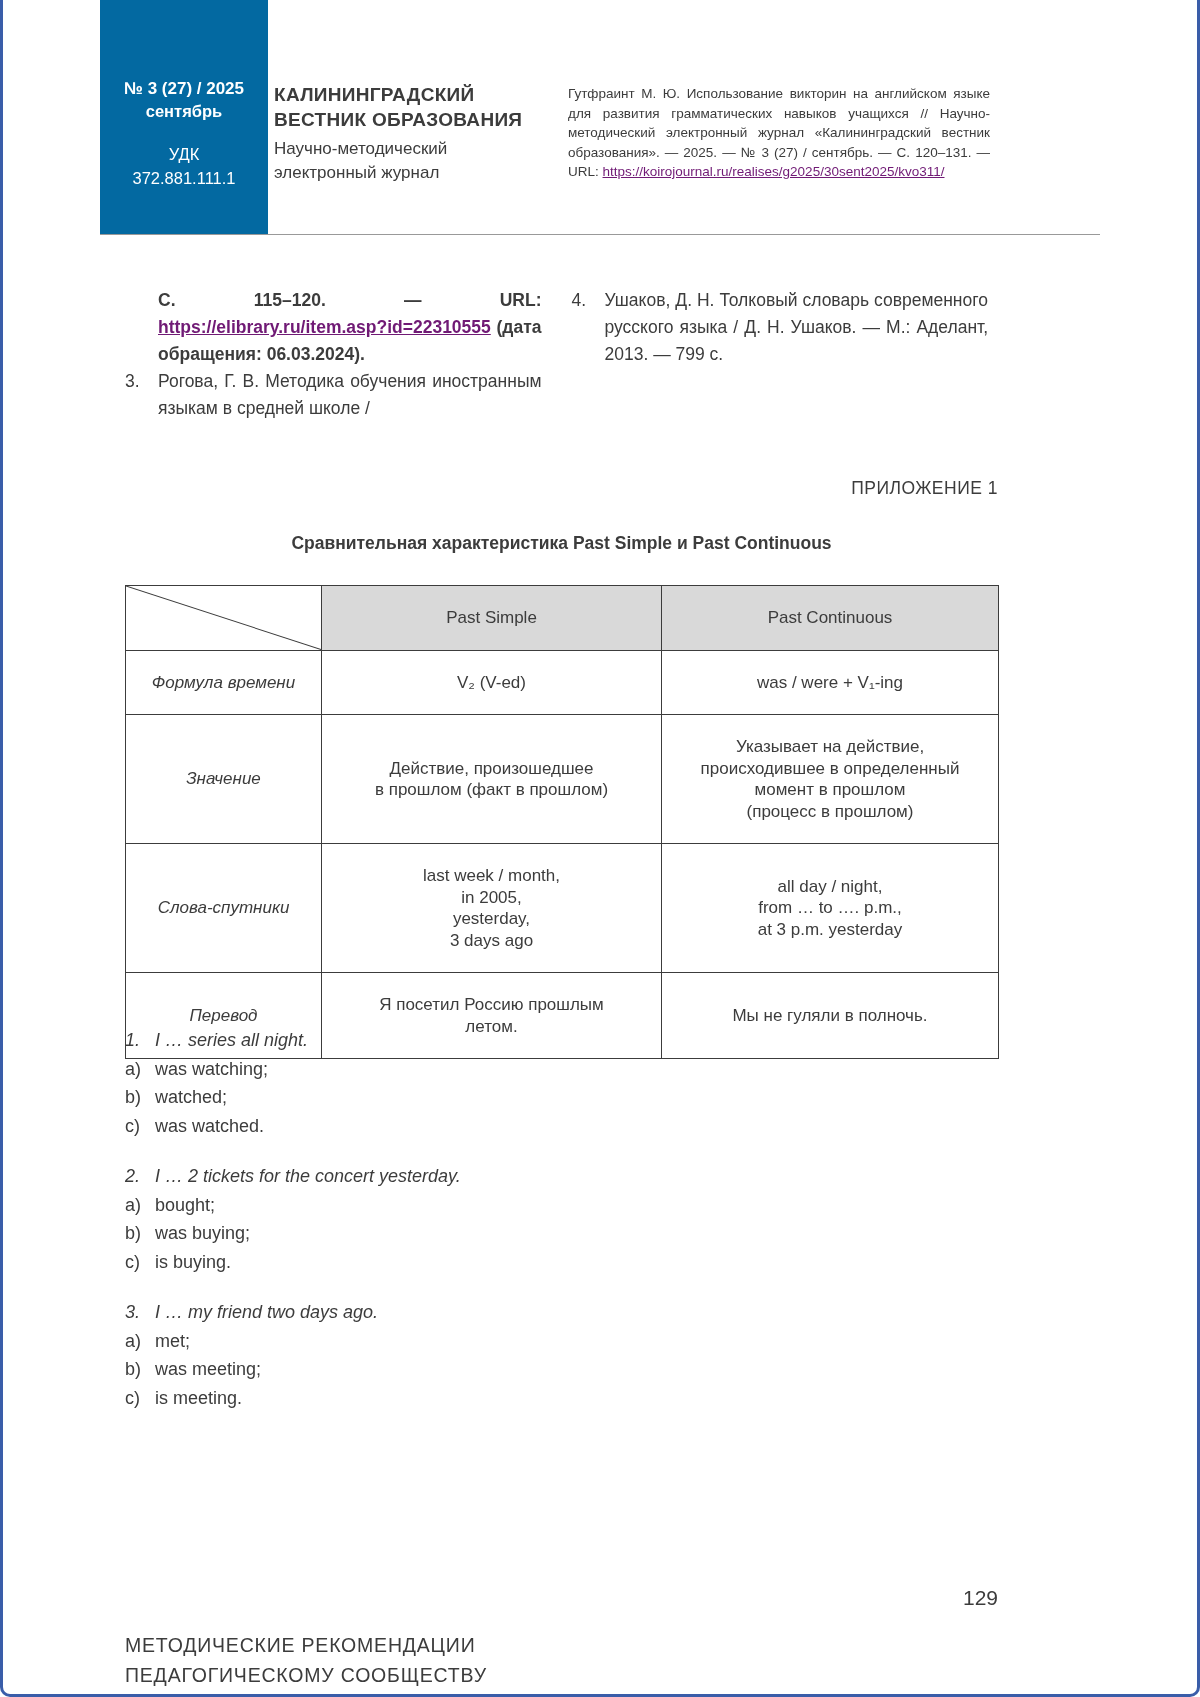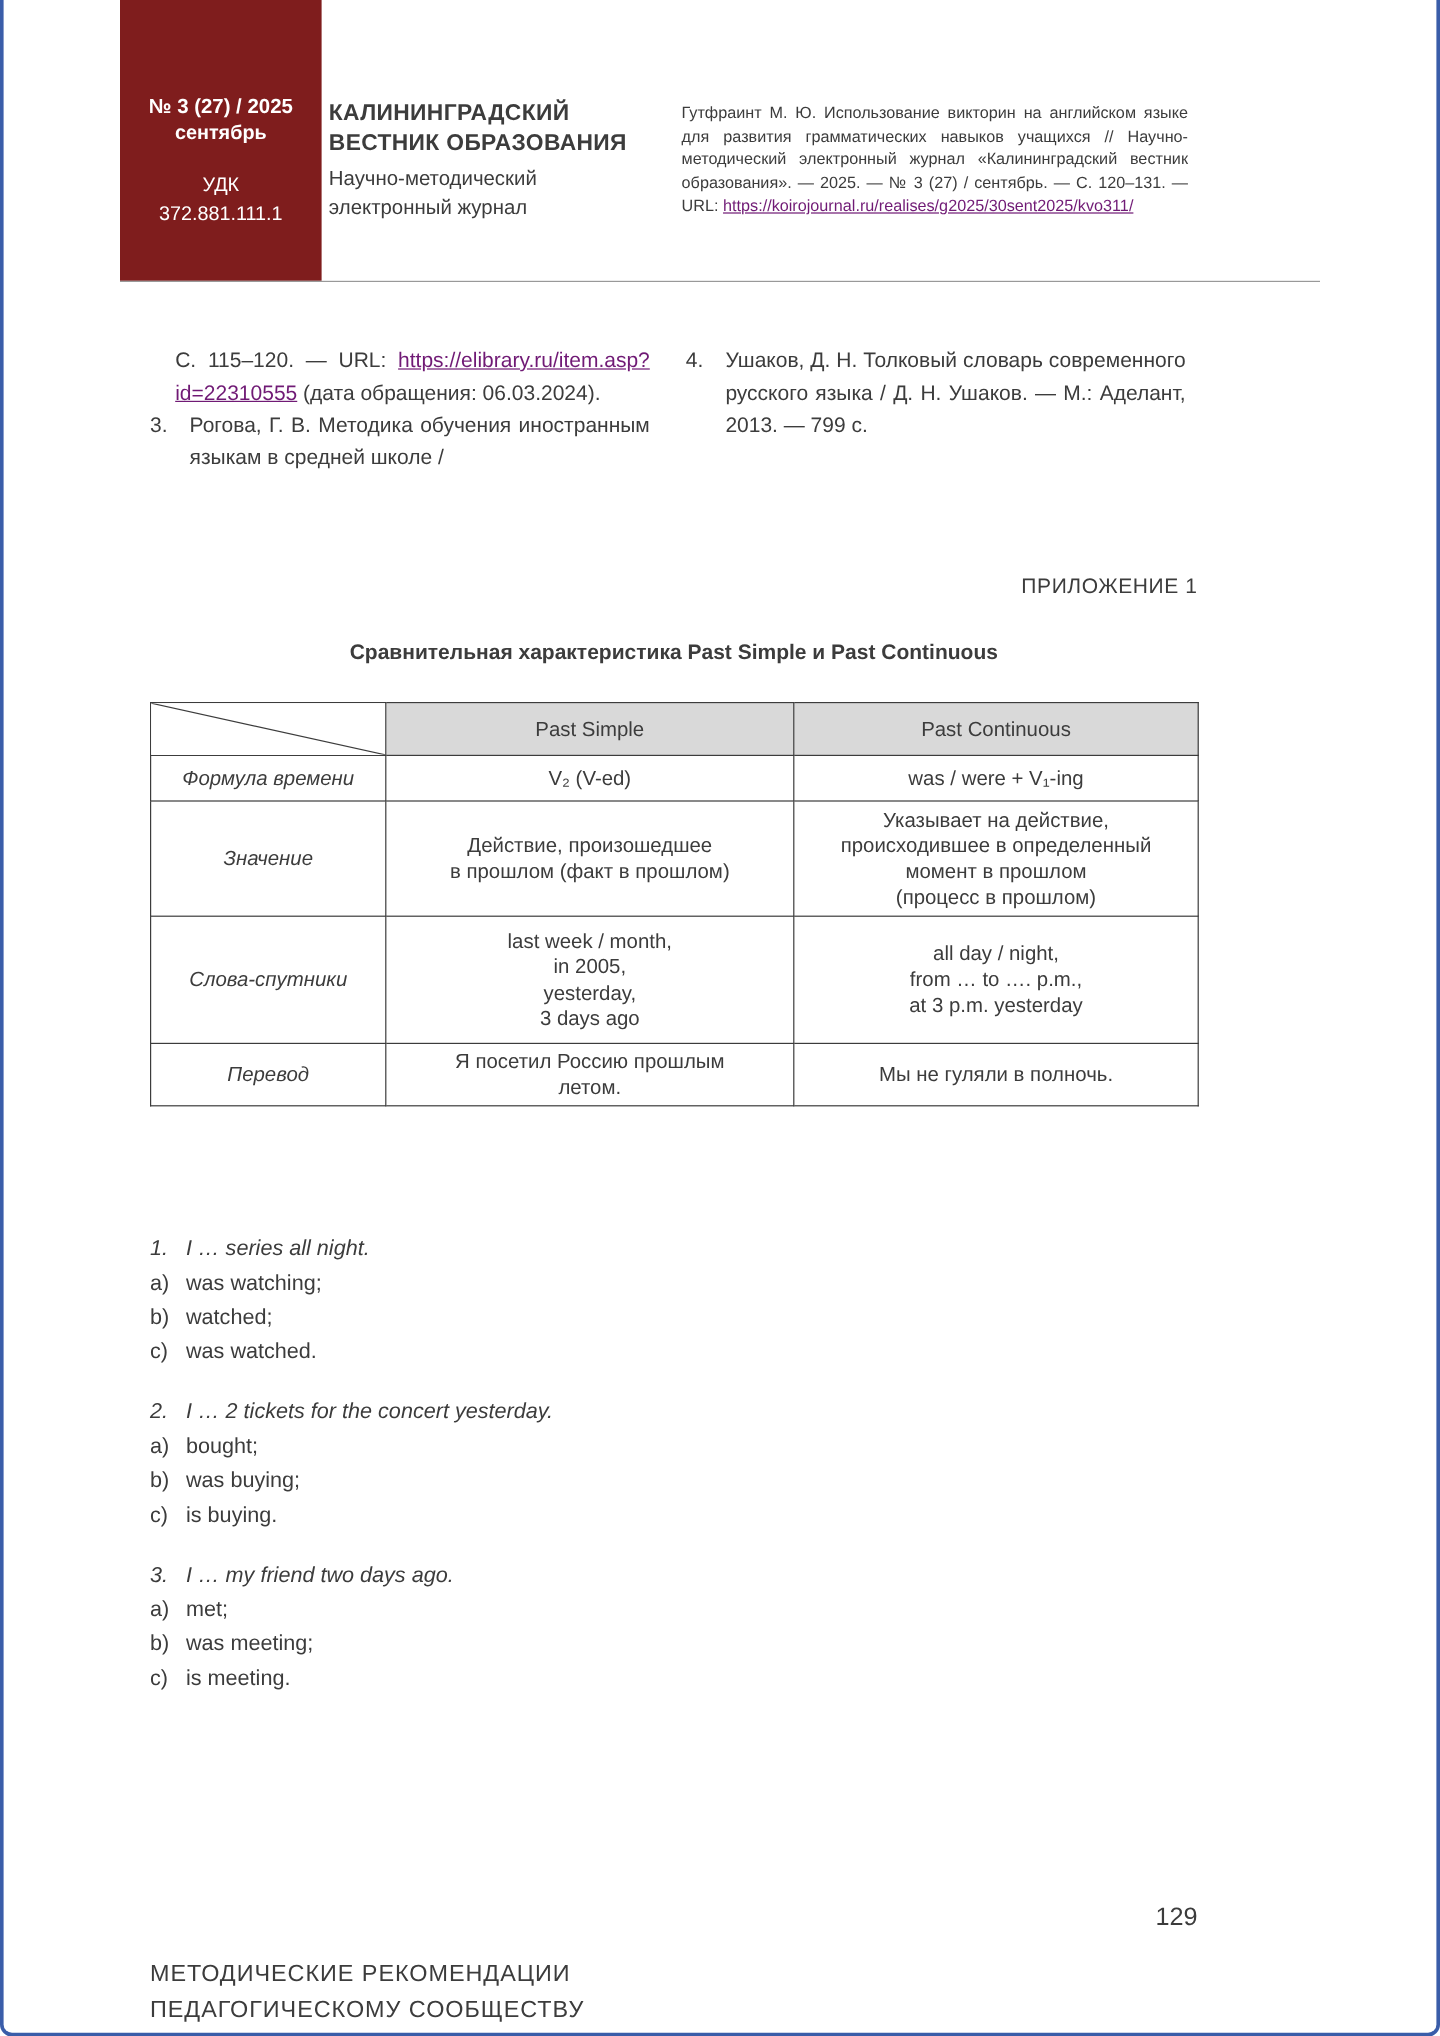--- a/index.html
+++ b/index.html
@@ -15,21 +15,21 @@
     border-radius: 0 0 10px 10px;
     overflow: hidden;
     font-family: "Liberation Sans", "DejaVu Sans", sans-serif;
     color: #3c3c3c;
   }
 
   
   .issue-box {
     position: absolute; left: 97px; top: 0;
     width: 168px; height: 234px;
-    background: #7f1d1d; color: #ffffff;
+    background: #0369a1; color: #ffffff;
     text-align: center; box-sizing: border-box;
     padding-top: 78px;
   }
   .issue-number { font-size: 17px; font-weight: 700; line-height: 22px; }
   .issue-month  { font-size: 16.5px; font-weight: 700; line-height: 22px; }
   .udk-label    { font-size: 16.5px; line-height: 24px; margin-top: 20px; }
   .udk-value    { font-size: 16.5px; line-height: 24px; }
 
   .header-divider {
     position: absolute; left: 97px; right: 97px; top: 234px;
@@ -48,21 +48,21 @@
   }
   .link { color: #701a75; text-decoration: underline; overflow-wrap: anywhere; cursor: pointer; }
 
   
   .bibliography {
     position: absolute; left: 122px; top: 287px; width: 863px;
     display: flex; gap: 30px;
     font-size: 17.5px; line-height: 27px;
   }
   .bib-col { flex: 1; min-width: 0; }
-  .bib-cont { margin: 0 0 0 21px; text-align: justify; }
+  .bib-cont { margin: 0 0 0 33px; text-align: justify; font-weight: bold; }
   .bib-item { display: flex; margin: 0; text-align: justify; }
   .bib-num { width: 33px; flex: 0 0 33px; }
   .bib-item-text { flex: 1; text-align: justify; }
 
   
   .appendix-label {
     position: absolute; left: 122px; top: 478px; width: 873px;
     text-align: right; font-size: 17.5px; letter-spacing: 0.5px;
   }
   .table-title {
@@ -70,21 +70,21 @@
     text-align: center; font-size: 17.5px; font-weight: 700;
   }
   .cmp-table {
     position: absolute; left: 122px; top: 585px;
     width: 873px; border-collapse: collapse; table-layout: fixed;
   }
   .cmp-table td, .cmp-table th {
     border: 1px solid #3c3c3c;
     text-align: center; vertical-align: middle;
     font-size: 17px; font-weight: 400; line-height: 21.5px;
-    padding: 0 8px; white-space: pre-line; color: #3c3c3c;
+    padding: 21px 8px; white-space: pre-line; color: #3c3c3c;
   }
   .cmp-table th { background: #d9d9d9; }
   .row-head   { height: 34px; }
   .row-r0 { height: 38px; }
   .row-r1 { height: 96px; }
   .row-r2 { height: 106px; }
   .row-r3 { height: 38px; }
   .row-r4 { height: 52px; }
   .corner { position: relative; padding: 0 !important; background: #ffffff; }
   .diag { position: absolute; left: 0; top: 0; width: 100%; height: 100%; display: block; }

